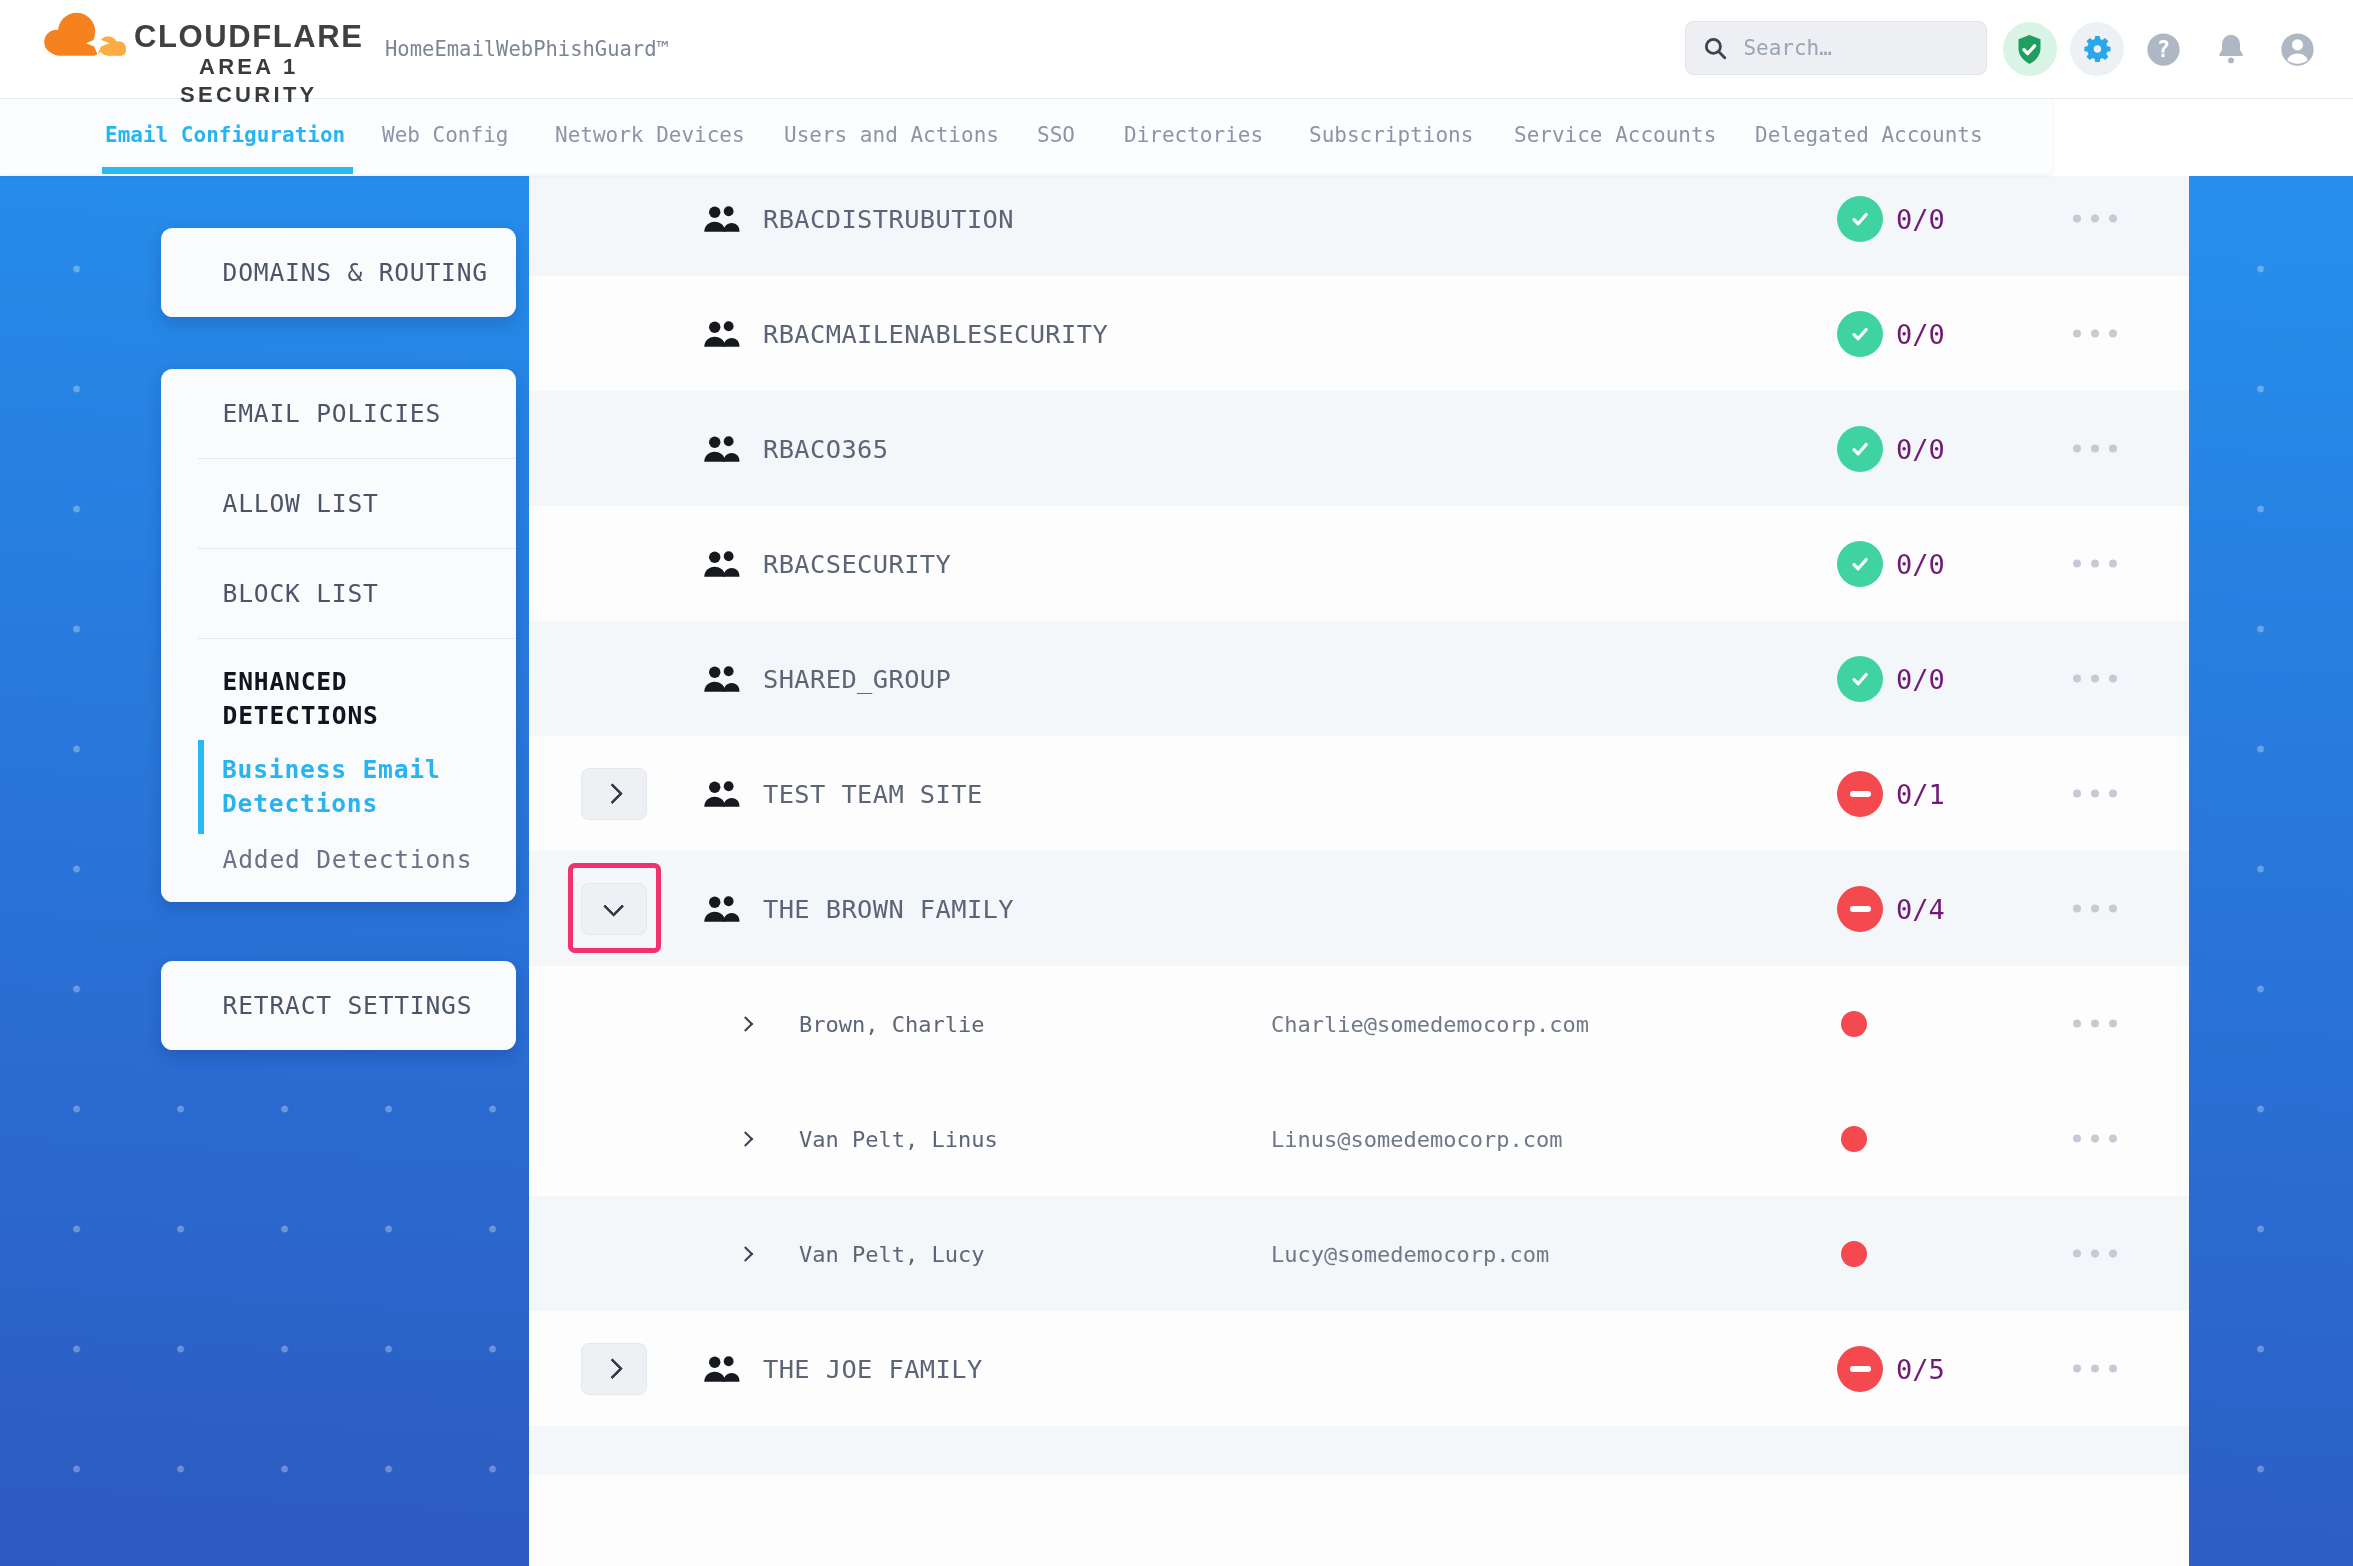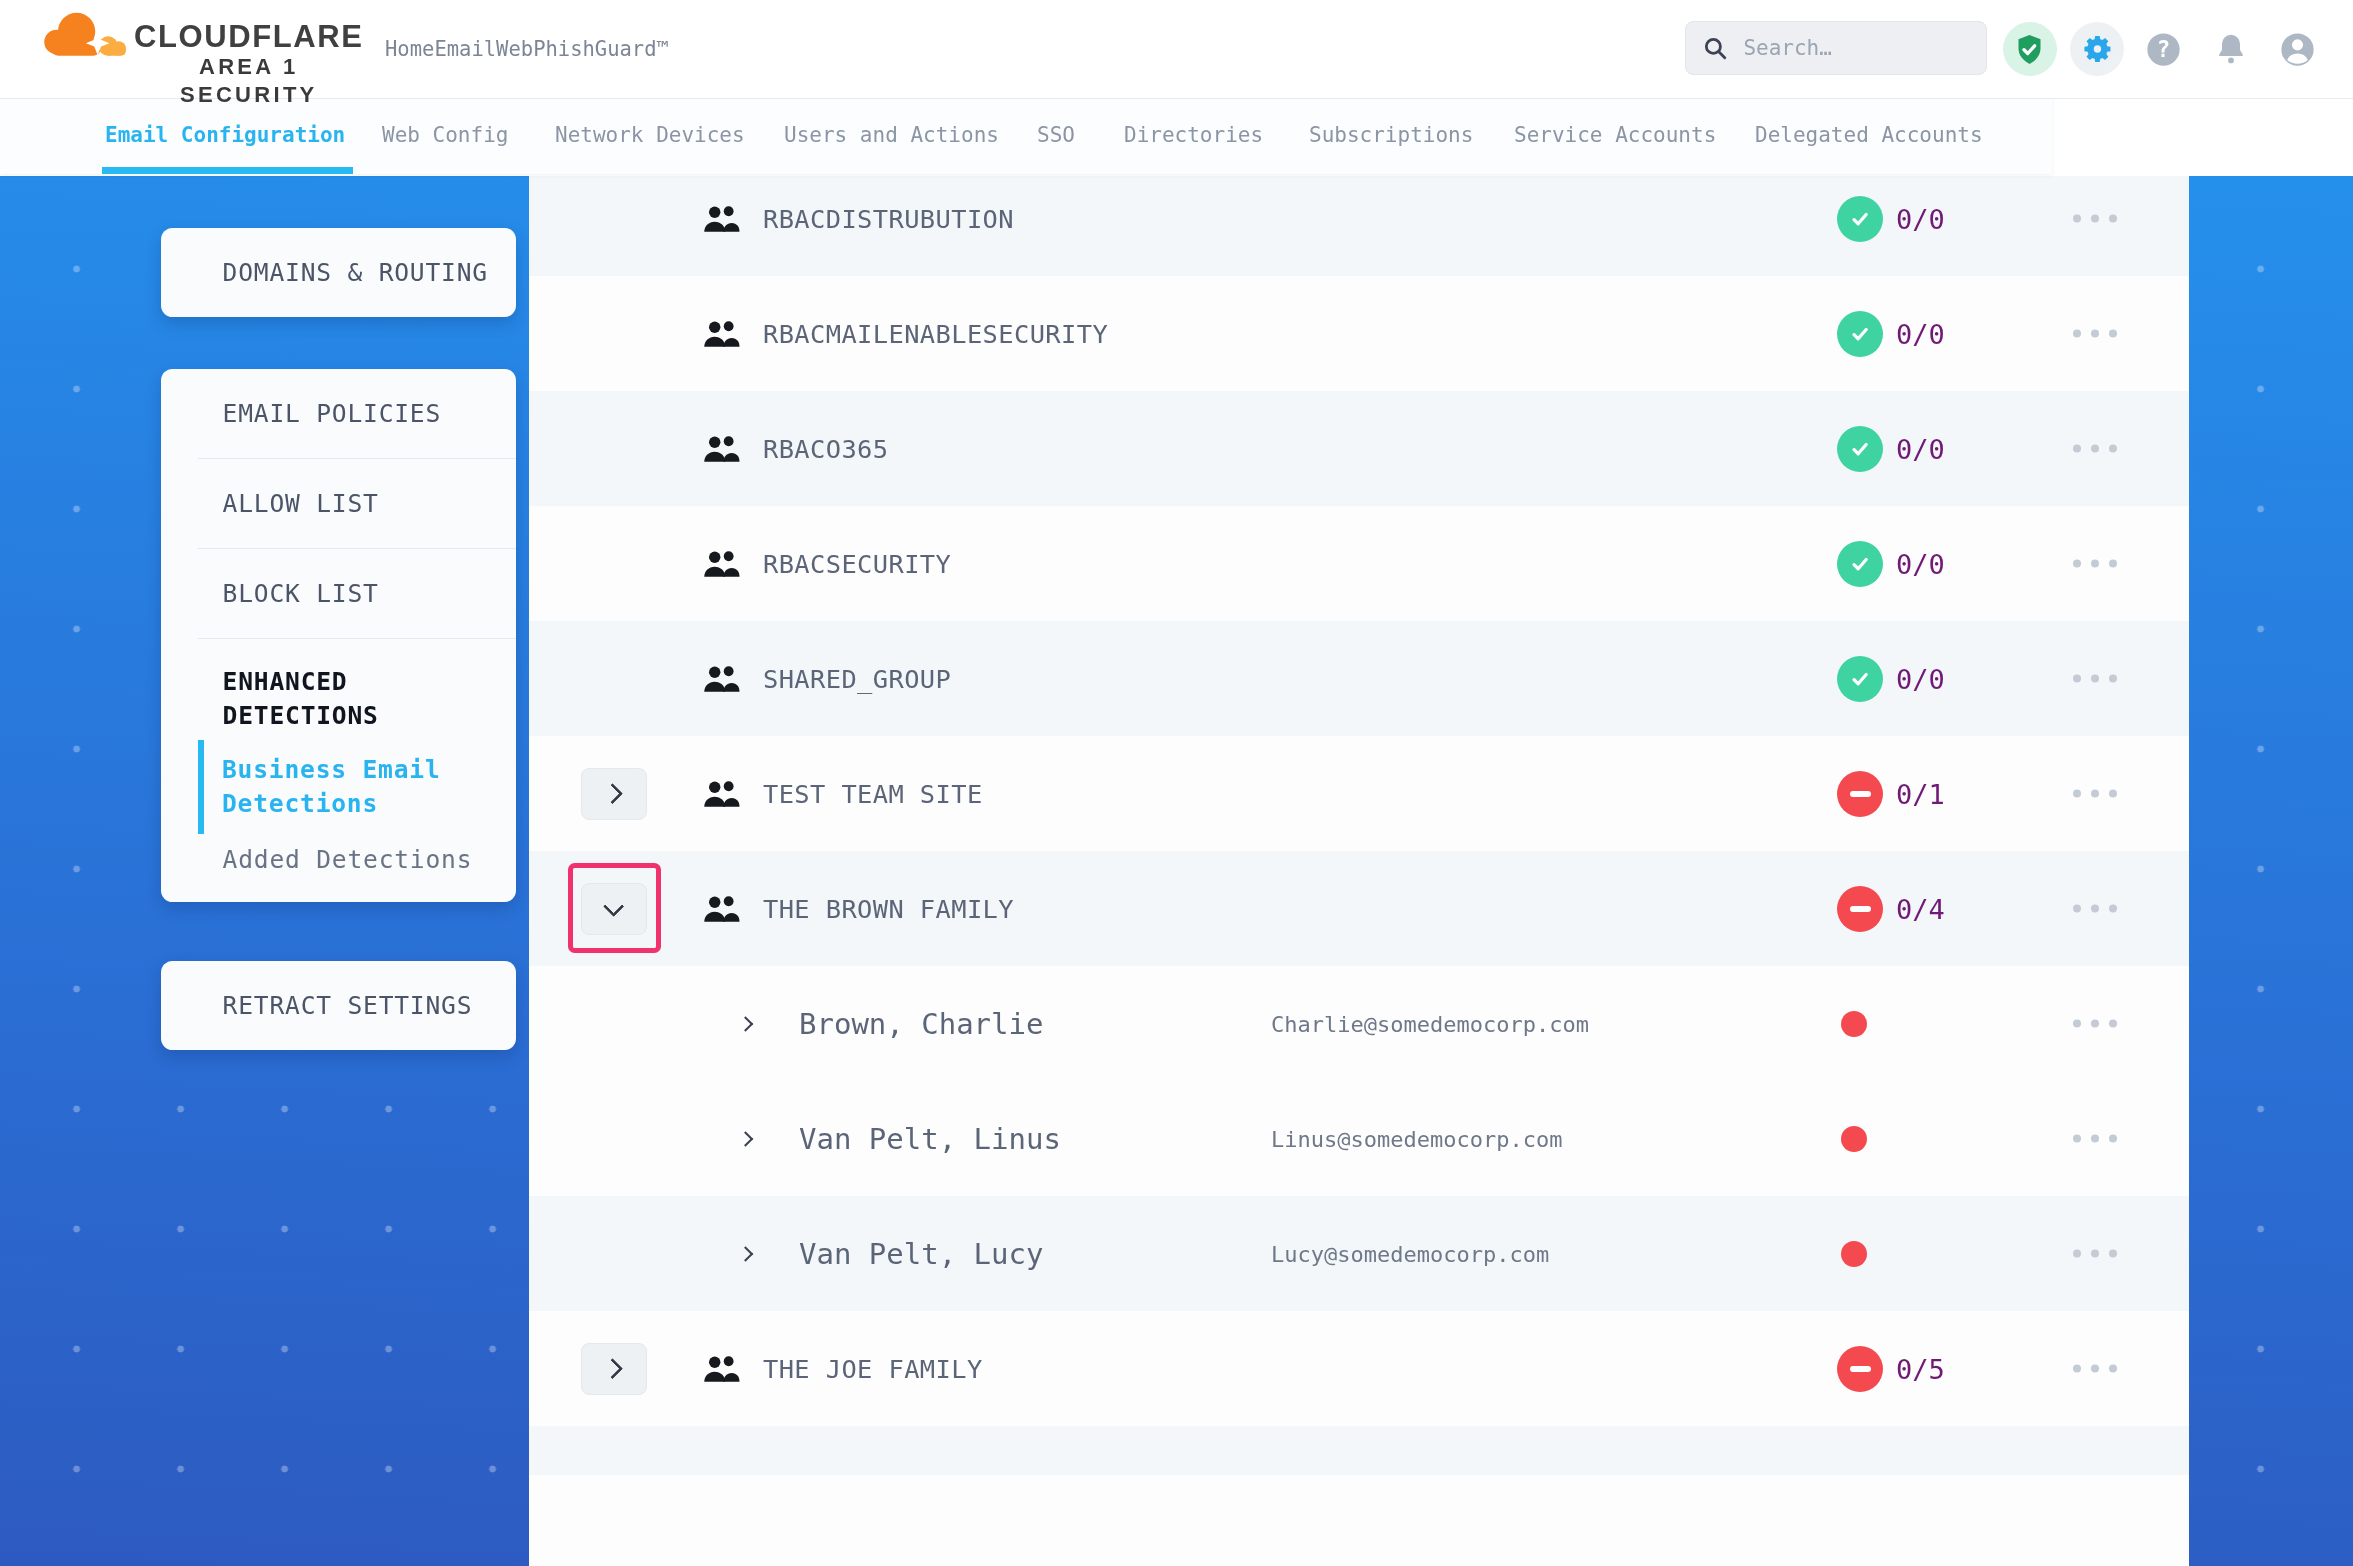--- a/index.html
+++ b/index.html
@@ -93,21 +93,21 @@
   .hl-box{
     position:absolute;left:39px;top:11.5px;width:93px;height:90px;border:5.7px solid #f0336e;
     border-radius:6.6px;box-sizing:border-box;pointer-events:none;z-index:6;
   }
   .people{position:absolute;left:174px;top:50%;transform:translateY(-50%);width:38px;height:31px;}
   .gname{
     position:absolute;left:234px;top:50%;transform:translateY(-50%);
     font-size:25.4px;color:#5b6577;letter-spacing:0.4px;white-space:nowrap;
   }
   .mchev{position:absolute;left:211px;top:50%;transform:translateY(-50%) rotate(-45deg);width:9px;height:9px;border-right:2.5px solid #39404e;border-bottom:2.5px solid #39404e;}
-  .mname{position:absolute;left:270px;top:50%;transform:translateY(-50%);font-size:29px;color:#5b6577;white-space:nowrap;}
+  .mname{position:absolute;left:270px;top:50%;transform:translateY(-50%);font-size:22px;color:#5b6577;white-space:nowrap;}
   .memail{position:absolute;left:742px;top:50%;transform:translateY(-50%);font-size:22px;color:#6e7889;white-space:nowrap;}
   .badge{
     position:absolute;left:1308px;top:50%;transform:translateY(-50%);
     width:46px;height:46px;border-radius:50%;display:flex;align-items:center;justify-content:center;
   }
   .badge.ok{background:#3ed3a1;}
   .badge.blocked{background:#f4494e;}
   .minusbar{width:21px;height:5.7px;border-radius:3.3px;background:#fff;}
   .count{position:absolute;left:1367px;top:50%;transform:translateY(-50%);font-size:27px;color:#701a75;}
   .dot{position:absolute;left:1312px;top:50%;transform:translateY(-50%);width:26px;height:26px;border-radius:50%;background:#f4494e;}

